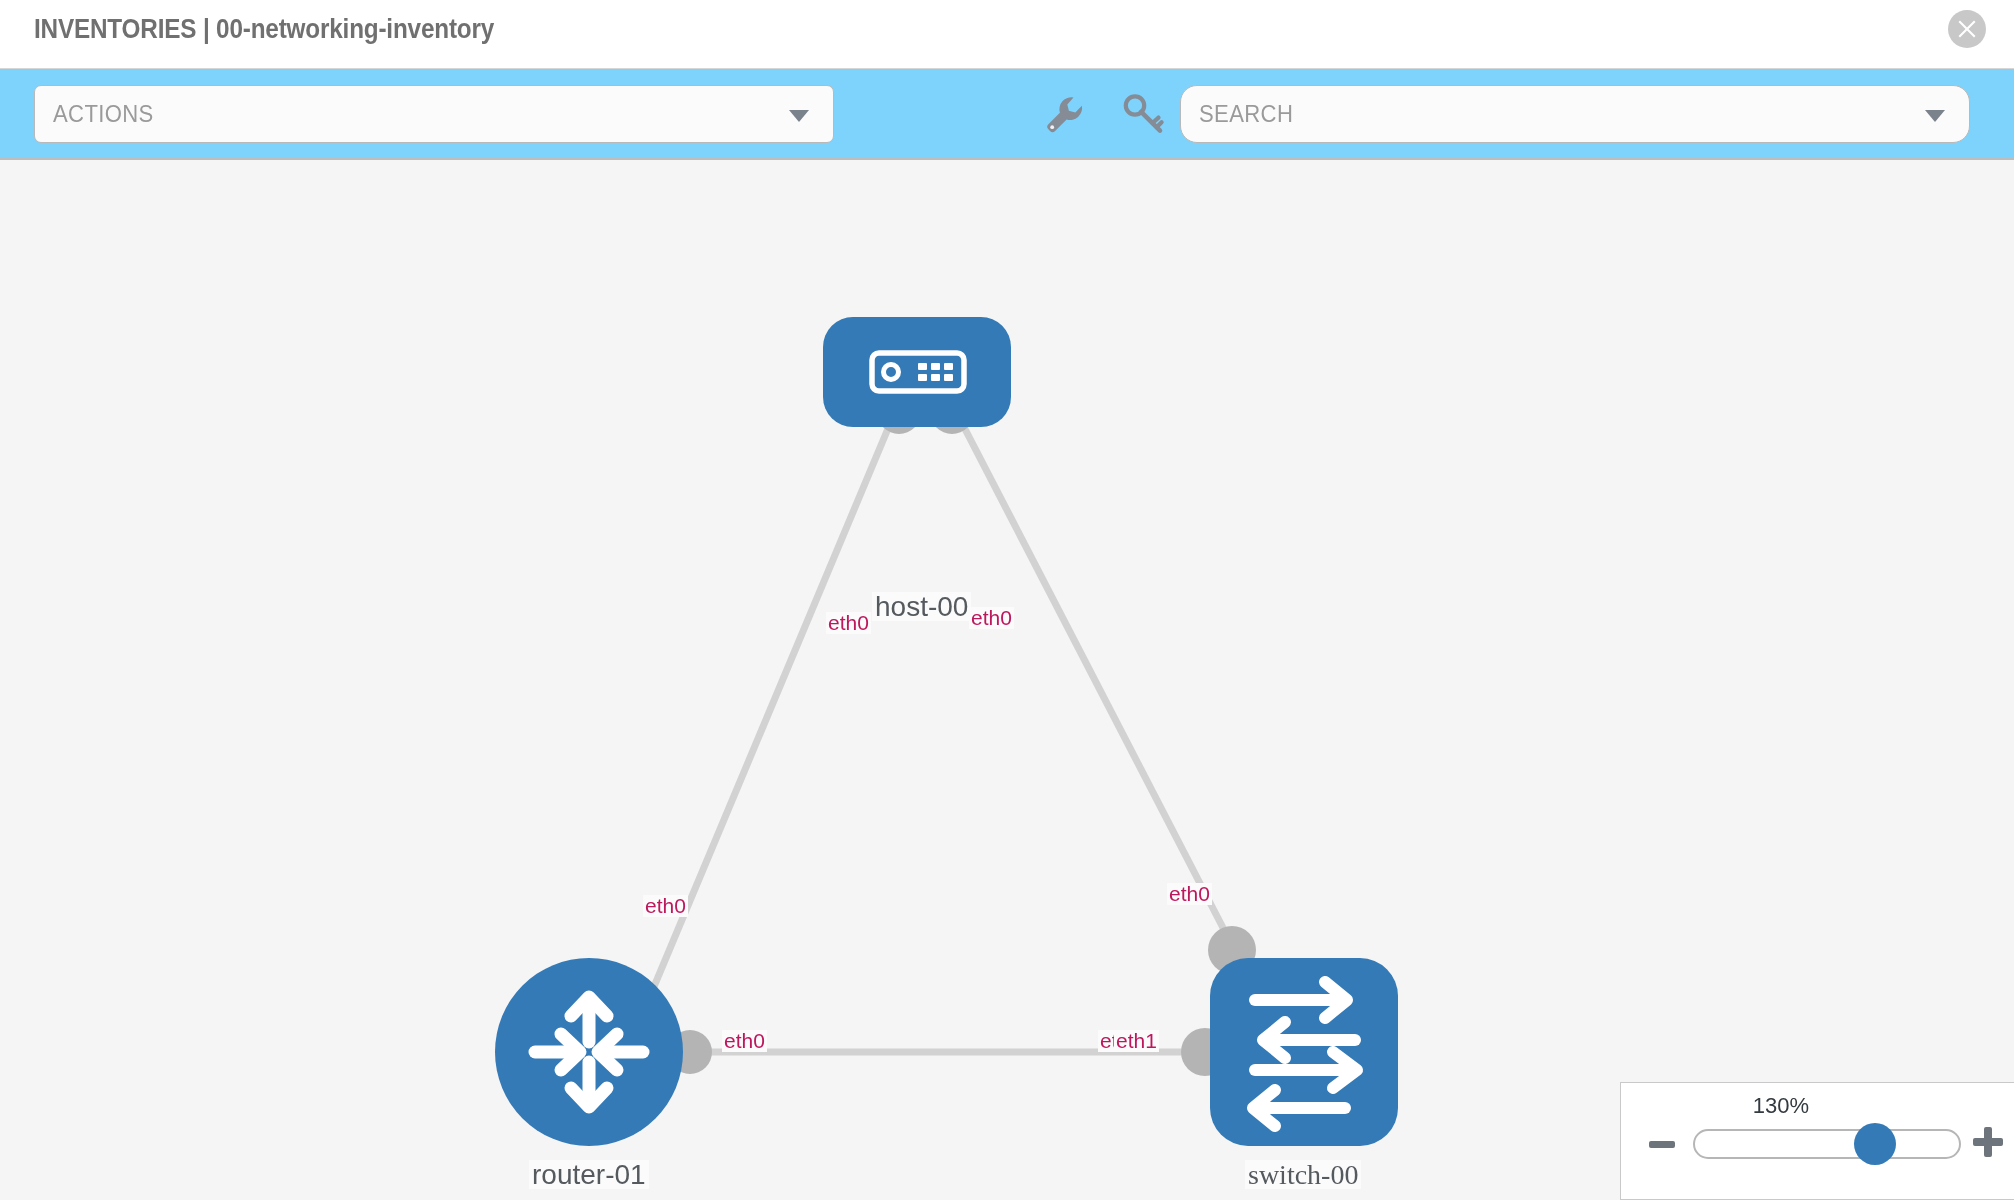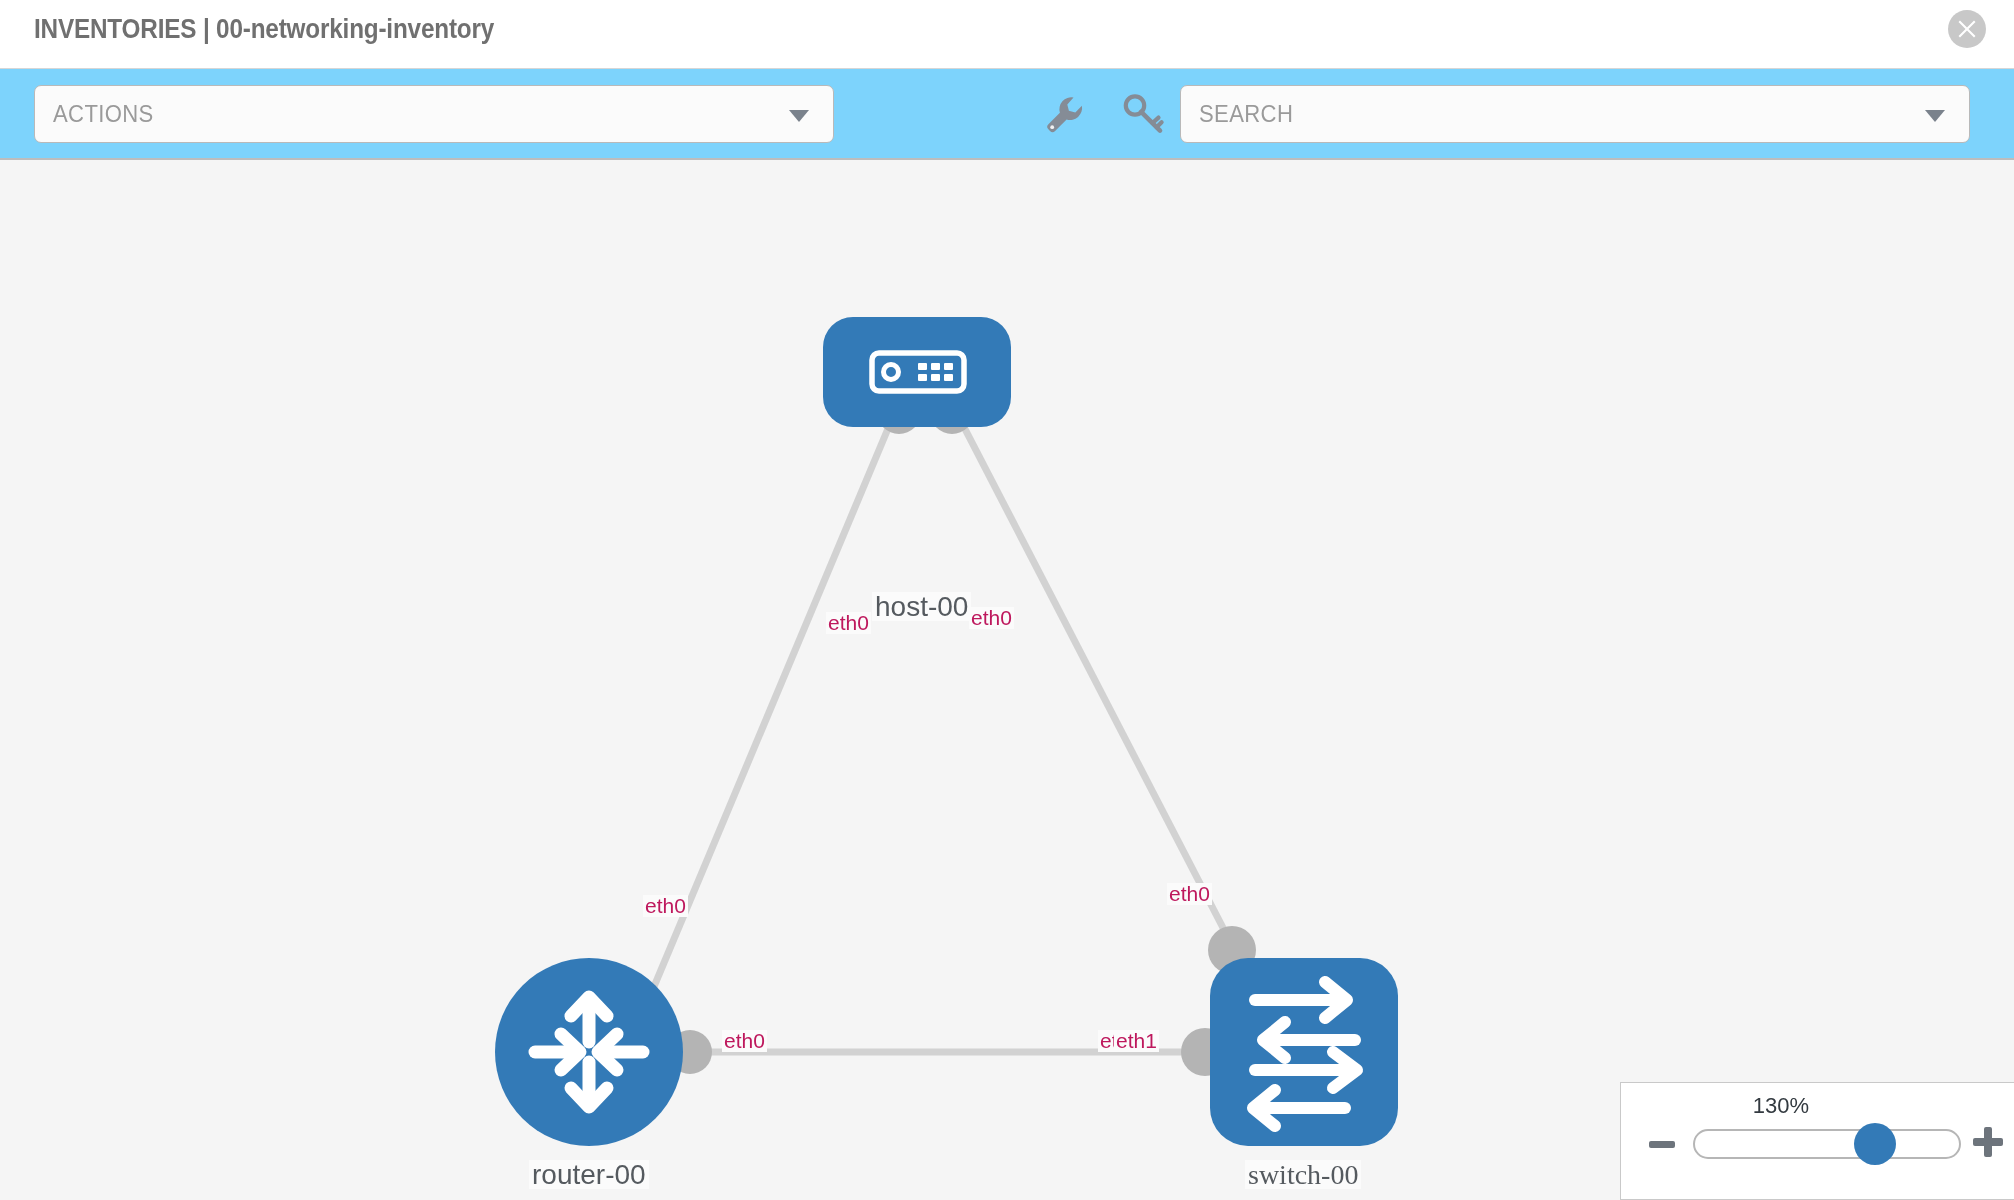--- a/index.html
+++ b/index.html
@@ -50,21 +50,21 @@
   .caret{
     position:absolute;right:24px;top:24px;
     width:0;height:0;border-left:10px solid transparent;
     border-right:10px solid transparent;border-top:12px solid #7a828c;
   }
   .tool-icons{position:absolute;left:1040px;top:22px;display:flex;gap:34px;}
   .tool-icon{width:46px;height:46px;cursor:pointer;}
 
   .search-select{
     position:absolute;left:1180px;top:16px;width:790px;height:58px;
-    background:#fbfbfb;border:1px solid #b9b9b9;border-radius:7px;
+    background:#fbfbfb;border:1px solid #b9b9b9;border-radius:17px;
     box-sizing:border-box;cursor:text;
   }
   .search-select .label{
     position:absolute;left:18px;top:14px;
     font-size:24px;color:#9a9a9a;letter-spacing:0.4px;
     transform:scaleX(0.92);transform-origin:left center;
   }
 
   
   .canvas{
@@ -229,21 +229,21 @@
           <path d="M1333 892 L1357 910 L1333 928"></path>
 
           <path d="M1345 948 L1255 948"></path>
           <path d="M1275 930 L1253 948 L1275 966"></path>
         </g>
       </g>
     </svg>
 
     <div class="node-label" style="left:872px;top:432px;">host-00</div>
 
-    <div class="node-label" style="left:529px;top:1000px;">router-00</div>
+    <div class="node-label" style="left:529px;top:1000px;">router-01</div>
 
     <div class="node-label" style="left:1245px;top:1000px;font-family:Liberation Serif, serif;">switch-00</div>
 
     <div class="port-label" style="left:826px;top:452px;">eth0</div>
 
     <div class="port-label" style="left:969px;top:447px;">eth0</div>
 
     <div class="port-label" style="left:643px;top:735px;">eth0</div>
 
     <div class="port-label" style="left:1167px;top:723px;">eth0</div>

